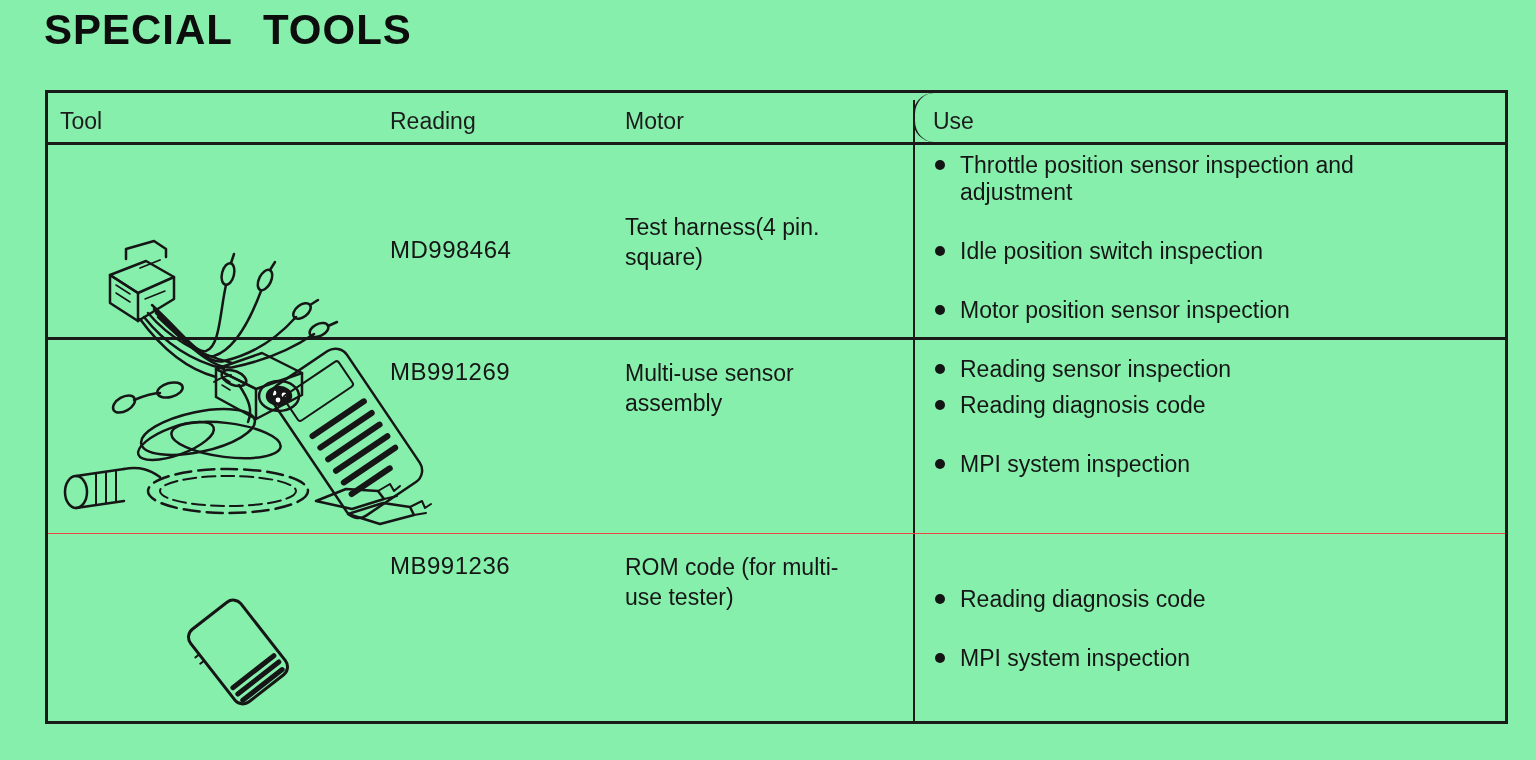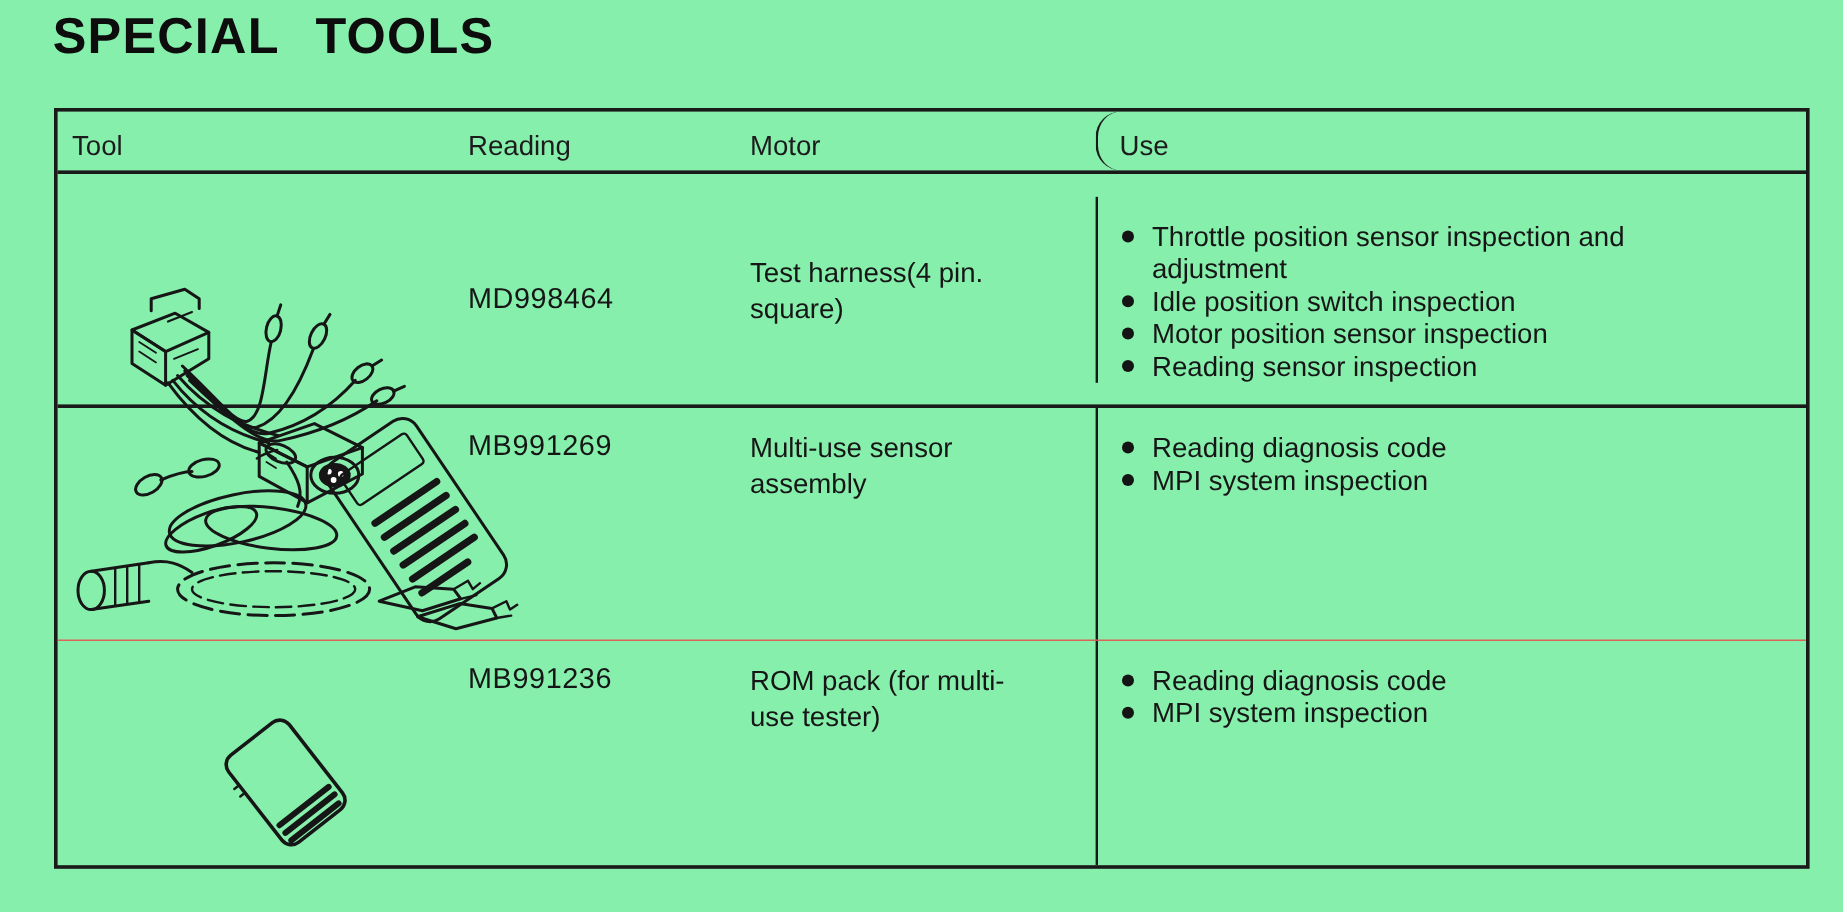--- a/index.html
+++ b/index.html
@@ -24,21 +24,21 @@
   .col-name   { width:300px; flex:none; }
   .col-use    { flex:1; border-left:2px solid #1a1a1a; }
 
   .th { font-size:23px; padding:15px 0 0 12px; color:#1c1c1c; }
   .th.col-use { padding-left:18px;border-radius:21px; }
   .td-number { font-size:24px; padding:18px 0 0 12px; letter-spacing:0.5px; }
   .td-name   { font-size:23px; line-height:30px; padding:18px 0 16px 12px; }
   .td-name .name-text { display:inline-block; max-width:245px; }
   .td-use    { padding:20px 10px 0 18px; }
 
-  .use-item { display:flex; font-size:23px; line-height:27px; }
+  .use-item { display:flex; font-size:23px; line-height:27px;margin-top:32px; }
   .use-item .dot { width:10px; height:10px; border-radius:50%; background:#141414;
                    flex:none; margin:8px 15px 0 2px; }
   .use-item .use-text { max-width:500px; }
 
   .tool-art { position:absolute; left:0; top:0; overflow:visible; }
   svg { display:block; }
 </style>
 </head>
 <body>
 
@@ -183,21 +183,21 @@
             <rect x="158" y="72" width="64" height="92" rx="10"></rect>
             <path d="M158,96 h-5 M158,104 h-5" stroke-width="2"></path>
             <g stroke-width="5">
               <path d="M164,143 h52 M164,151 h52 M164,159 h50"></path>
             </g>
           </g>
         </svg>
       </div>
       <div class="col-number td-number">MB991236</div>
       <div class="col-name td-name">
-        <span class="name-text">ROM pack (for multi-use tester)</span>
+        <span class="name-text">ROM code (for multi-use tester)</span>
       </div>
       <div class="col-use td-use">
         <div class="use-item">
           <span class="dot"></span>
           <span class="use-text">Reading diagnosis code</span>
         </div>
         <div class="use-item">
           <span class="dot"></span>
           <span class="use-text">MPI system inspection</span>
         </div>

